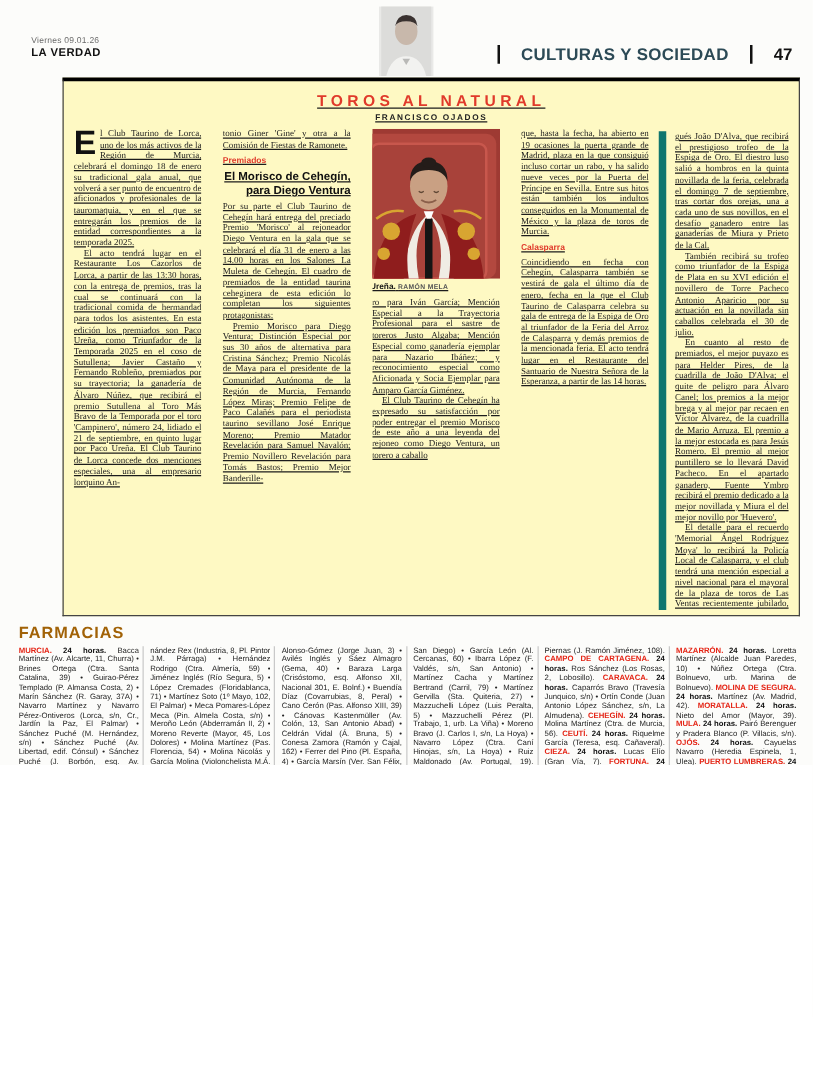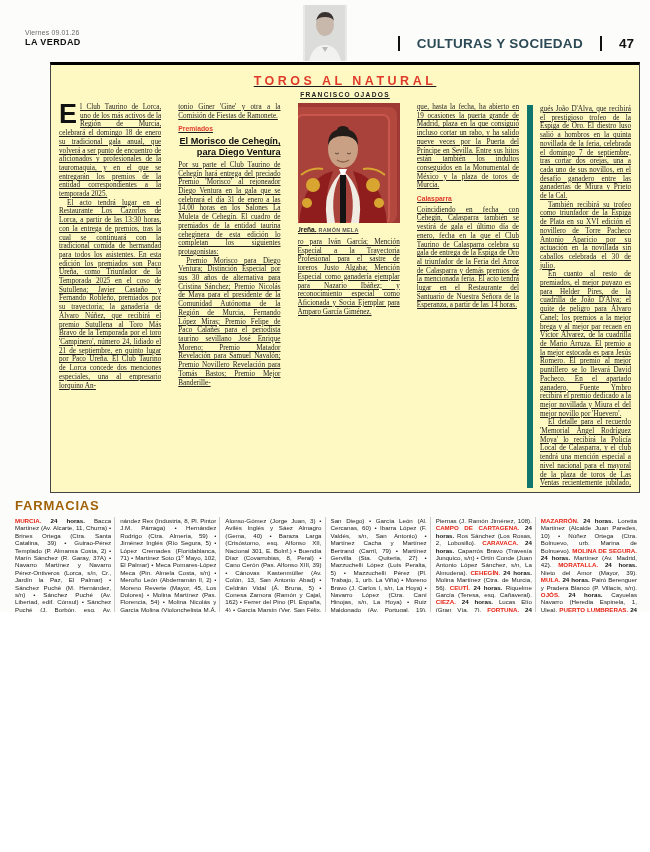--- a/index.html
+++ b/index.html
@@ -131,20 +131,21 @@
                 <circle cx="100" cy="100" r="5" fill="#d8a531"></circle>
                 <path d="M22 72 q10 -8 22 -6 M106 72 q-10 -8 -22 -6" stroke="#d8a531" stroke-width="2" fill="none"></path>
               </svg>
             </div>
             <div class="caption">
               <span class="cap-name">Paco Ureña.</span>
               <span class="cap-credit">RAMÓN MELA</span>
             </div>
             <div class="paras">
                 <p>ro para Iván García; Mención Especial a la Trayectoria Profesional para el sastre de toreros Justo Algaba; Mención Especial como ganadería ejemplar para Nazario Ibáñez; y reconocimiento especial como Aficionada y Socia Ejemplar para Amparo García Giménez.</p>
+                <p>El Club Taurino de Cehegín ha expresado su satisfacción por poder entregar el premio Morisco de este año a una leyenda del rejoneo como Diego Ventura, un torero a caballo</p>
               </div>
           </div>
 
           <div class="col">
             <div class="paras">
                 <p>que, hasta la fecha, ha abierto en 19 ocasiones la puerta grande de Madrid, plaza en la que consiguió incluso cortar un rabo, y ha salido nueve veces por la Puerta del Príncipe en Sevilla. Entre sus hitos están también los indultos conseguidos en la Monumental de México y la plaza de toros de Murcia.</p>
               </div>
             <div class="colkicker">Calasparra</div>
             <div class="paras">
                 <p>Coincidiendo en fecha con Cehegín, Calasparra también se vestirá de gala el último día de enero, fecha en la que el Club Taurino de Calasparra celebra su gala de entrega de la Espiga de Oro al triunfador de la Feria del Arroz de Calasparra y demás premios de la mencionada feria. El acto tendrá lugar en el Restaurante del Santuario de Nuestra Señora de la Esperanza, a partir de las 14 horas.</p>

